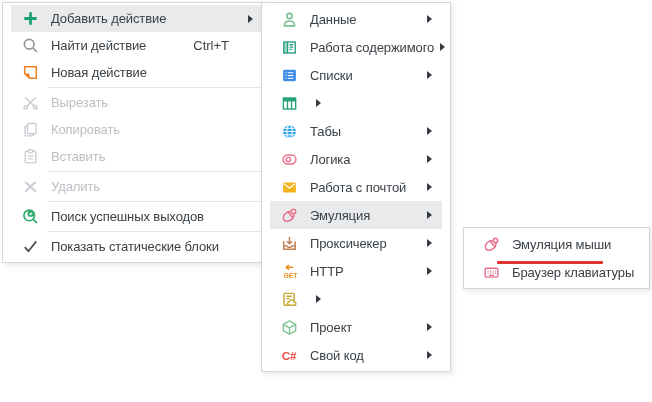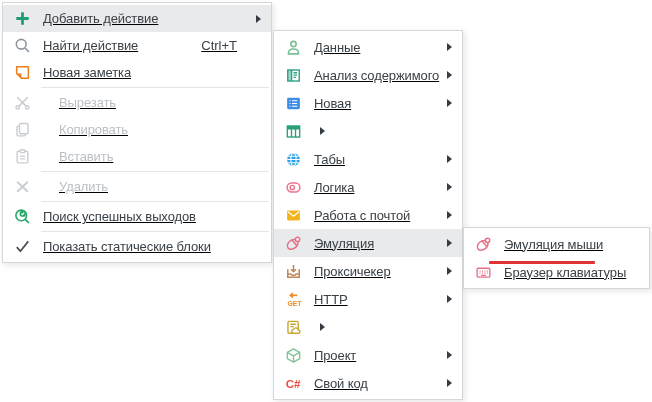--- a/index.html
+++ b/index.html
@@ -2,35 +2,35 @@
 <html><head>
 <meta charset="utf-8">
 <style>
   html,body{margin:0;padding:0;}
   body{
     width:652px;height:402px;position:relative;background:#ffffff;
     font-family:"Liberation Sans","DejaVu Sans",sans-serif;overflow:hidden;
   }
   .menu{
     position:absolute;background:#ffffff;border:1px solid #d4d6d8;
-    box-shadow:2px 2px 6px rgba(0,0,0,.10);box-sizing:border-box;padding:2px 0;text-decoration:underline;
+    box-shadow:2px 2px 6px rgba(0,0,0,.10);box-sizing:border-box;padding:2px 8px;
   }
   #menu1{left:2px;top:2px;width:270px;z-index:1;}
-  #menu2{left:273px;top:2px;width:190px;z-index:2;margin-top:28px;}
+  #menu2{left:261px;top:2px;width:190px;z-index:2;}
   #menu3{left:463px;top:227px;width:187px;z-index:3;}
   .mi{
     height:28px;display:flex;align-items:center;padding:0 10px;
     position:relative;cursor:default;white-space:nowrap;
   }
   #menu1 .mi{height:27px;}
   .mi.hl{background:#e9eaeb;}
   .ic{width:18px;height:17px;flex:none;margin-right:12px;display:flex;align-items:center;justify-content:center;}
   .ic svg{width:17px;height:17px;display:block;}
   .lbl{font-size:13px;color:#3a4147;flex:1;letter-spacing:-0.1px;}
-  .mi.disabled .lbl{color:#babfc4;margin-left:16px;}
+  .mi.disabled .lbl{color:#babfc4;}
   .shortcut{font-size:13px;color:#3a4147;margin-right:24px;}
   .arrow{
     width:0;height:0;flex:none;
     border-left:5px solid #343b42;border-top:4px solid transparent;border-bottom:4px solid transparent;
     margin-left:6px;
   }
   .sep{height:1px;background:#e3e5e7;margin:1px 2px 1px 38px;}
   .red-underline{
     position:absolute;left:25px;top:31px;width:106px;height:3px;
     background:#e23333;z-index:5;border-radius:1px;
@@ -62,21 +62,21 @@
     <span class="shortcut">Ctrl+T</span>
   </div>
 
   <div class="mi">
     <span class="ic">
       <svg viewBox="0 0 16 16" fill="none">
           <path d="M2.5 2.5h11v11H7L2.5 9z" stroke="#ef7d1a" stroke-width="1.4" stroke-linejoin="round"></path>
           <path d="M7 13.5V9H2.5z" fill="#ef7d1a"></path>
         </svg>
     </span>
-    <span class="lbl">Новая заметка</span>
+    <span class="lbl">Новая действие</span>
   </div>
 
   <div class="sep"></div>
 
   <div class="mi disabled">
     <span class="ic">
       <svg viewBox="0 0 16 16" fill="none" stroke="#c9cdd2" stroke-width="1.4">
           <path d="M3 3l8.4 8.4M13 3L4.6 11.4"></path>
           <circle cx="3.5" cy="12.6" r="1.6"></circle>
           <circle cx="12.5" cy="12.6" r="1.6"></circle>
@@ -158,34 +158,34 @@
 
   <div class="mi">
     <span class="ic">
       <svg viewBox="0 0 16 16" fill="none" stroke="#2ba183" stroke-width="1.3">
           <rect x="2.6" y="2.8" width="10.8" height="10.4"></rect>
           <path d="M6.2 2.8v10.4"></path>
           <rect x="2.6" y="2.8" width="3.6" height="10.4" fill="#2ba183" opacity=".45" stroke="none"></rect>
           <path d="M8 5.4h3.4M8 7.6h3.4M8 9.8h2.2"></path>
         </svg>
     </span>
-    <span class="lbl">Анализ содержимого</span>
+    <span class="lbl">Работа содержимого</span>
     <span class="arrow"></span>
   </div>
 
   <div class="mi">
     <span class="ic">
       <svg viewBox="0 0 16 16">
           <rect x="2" y="2.6" width="12" height="10.8" rx="1.4" fill="#3f8de8"></rect>
           <g stroke="#fff" stroke-width="1.1">
             <path d="M4.2 5.4h1M6.5 5.4h5M4.2 8h1M6.5 8h5M4.2 10.6h1M6.5 10.6h5"></path>
           </g>
         </svg>
     </span>
-    <span class="lbl">Новая</span>
+    <span class="lbl">Списки</span>
     <span class="arrow"></span>
   </div>
 
   <div class="mi">
     <span class="ic">
       <svg viewBox="0 0 16 16" fill="none" stroke="#27a17b" stroke-width="1.3">
           <rect x="2.2" y="2.8" width="11.6" height="10.4"></rect>
           <rect x="2.2" y="2.8" width="11.6" height="2.6" fill="#27a17b" stroke="none"></rect>
           <path d="M2.2 5.4h11.6M6.1 5.4v7.8M9.9 5.4v7.8"></path>
         </svg>

